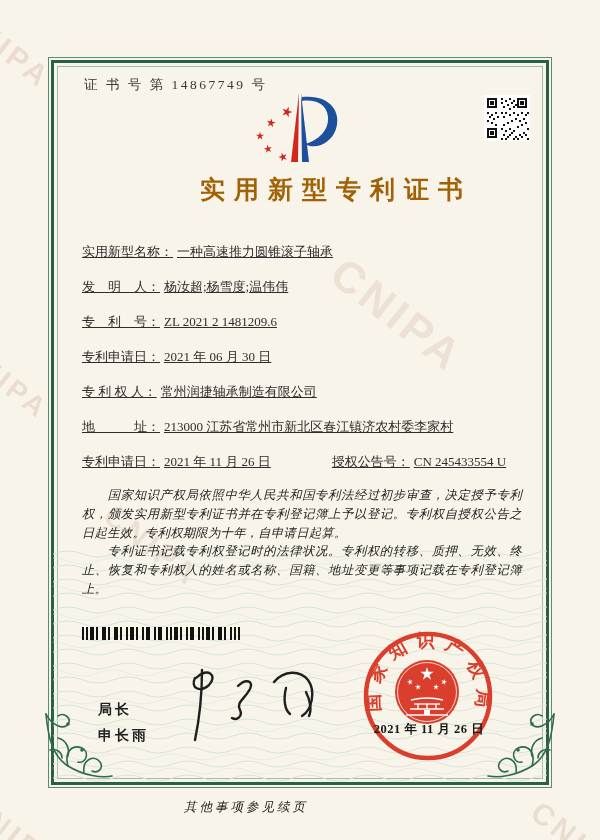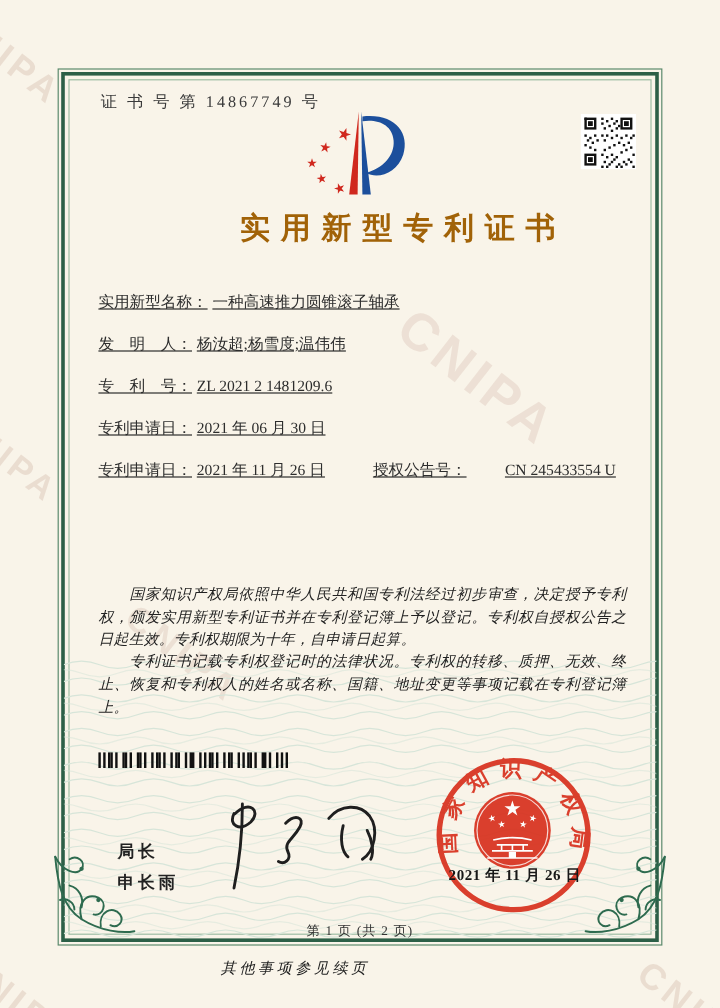--- a/index.html
+++ b/index.html
@@ -31,21 +31,21 @@
     40px 30px #121212,36px 34px #121212,32px 36px #121212,28px 38px #121212,24px 34px #121212,20px 38px #121212,
     16px 36px #121212,14px 40px #121212,18px 40px #121212,26px 40px #121212,30px 40px #121212,34px 38px #121212,
     38px 36px #121212,40px 40px #121212,22px 36px #121212;}
   .title{position:absolute;left:48px;top:173px;width:576px;text-align:center;font-size:25px;font-weight:bold;
          letter-spacing:9px;color:#a16207;}
   
   .fields{position:absolute;left:82px;top:244px;width:446px;font-size:13px;line-height:16px;color:#2d2d2d;}
   .row{height:35px;display:flex;align-items:flex-start;white-space:nowrap;text-decoration:underline;}
   .row .lbl{flex:none;}
   .row .val{margin-left:4px;}
-  .pair2{margin-left:40px;display:flex;gap:28px;}
+  .pair2{margin-left:61px;display:flex;}
   
   .body-text{position:absolute;left:82px;top:486px;width:440px;font-size:12.3px;line-height:18.8px;
              font-style:italic;color:#222;text-align:justify;letter-spacing:0.3px;}
   .body-text p{margin:0;text-indent:2.1em;}
   
   .barcode{position:absolute;left:82px;top:627px;width:2px;height:13px;background:#111;
     box-shadow:4px 0 #111,8px 0 #111,10px 0 #111,14px 0 #111,20px 0 #111,22px 0 #111,26px 0 #111,32px 0 #111,
     34px 0 #111,38px 0 #111,44px 0 #111,48px 0 #111,50px 0 #111,54px 0 #111,60px 0 #111,64px 0 #111,66px 0 #111,
     72px 0 #111,76px 0 #111,78px 0 #111,84px 0 #111,88px 0 #111,92px 0 #111,94px 0 #111,98px 0 #111,104px 0 #111,
     108px 0 #111,110px 0 #111,116px 0 #111,120px 0 #111,124px 0 #111,126px 0 #111,130px 0 #111,136px 0 #111,
@@ -188,20 +188,28 @@
     </div>
     <div class="row">
       <span class="lbl">专　利　号：</span>
       <span class="val">ZL 2021 2 1481209.6</span>
     </div>
     <div class="row">
       <span class="lbl">专利申请日：</span>
       <span class="val">2021 年 06 月 30 日</span>
     </div>
     <div class="row">
+      <span class="lbl">专 利 权 人：</span>
+      <span class="val">常州润捷轴承制造有限公司</span>
+    </div>
+    <div class="row">
+      <span class="lbl">地　　　址：</span>
+      <span class="val">213000 江苏省常州市新北区春江镇济农村委李家村</span>
+    </div>
+    <div class="row">
       <span class="lbl">专利申请日：</span>
       <span class="val">2021 年 11 月 26 日</span>
       <span class="pair2">
         <span class="lbl">授权公告号：</span>
         <span class="val">CN 245433554 U</span>
       </span>
     </div>
   </div>
 
   <div class="body-text">
@@ -248,16 +256,15 @@
         <path d="M52 74 H78"></path>
         <path d="M48 79 H82"></path>
         <path d="M44 85 H86"></path>
         <path d="M56 74 V79 M65 74 V79 M74 74 V79"></path>
       </g>
       <rect x="62" y="80" width="6" height="5" fill="#fff"></rect>
     </g>
   </svg>
   <div class="seal-date">2021 年 11 月 26 日</div>
 
-  <div class="page-indicator">第 1 页 (共 2 页)</div>
   <div class="continuation">其他事项参见续页</div>
 
 </div>
 
 </body></html>

